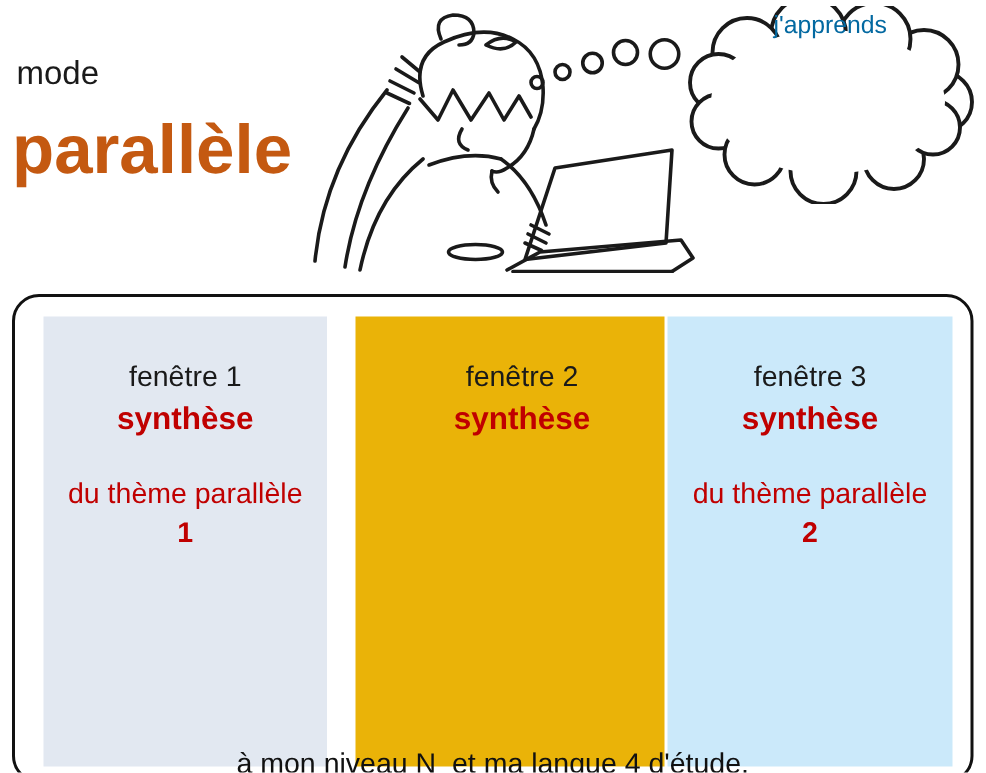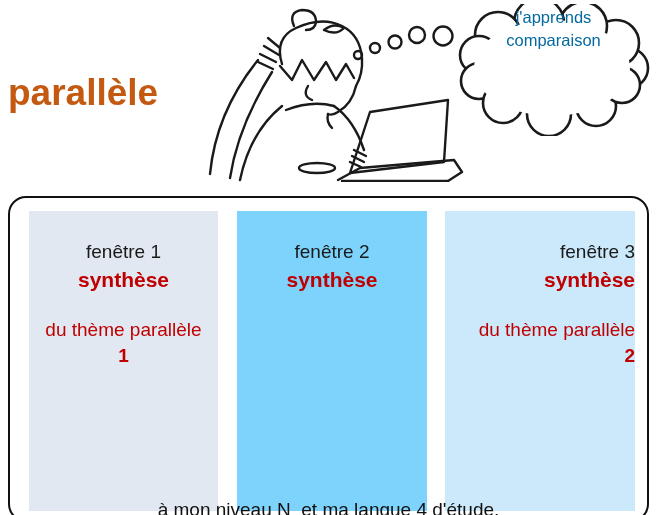--- a/index.html
+++ b/index.html
@@ -6,21 +6,21 @@
   body {
     width:657px; height:515px; position:relative; overflow:hidden;
     background:#ffffff;
     font-family:"Liberation Sans", "DejaVu Sans", sans-serif;
     color:#1a1a1a;
   }
   .stage { position:absolute; inset:0; }
 
   
   .mode-label { position:absolute; left:11px; top:36px; font-size:22px; color:#1a1a1a; }
-  .mode-value { position:absolute; left:8px; top:72px; font-size:37px; font-weight:bold; }
+  .mode-value { position:absolute; left:8px; top:72px; font-size:46px; font-weight:bold; }
 
   
   .person-svg { position:absolute; left:202px; top:2px; width:262px; height:180px; }
   .cloud { position:absolute; left:452px; top:4px; width:203px; height:132px; }
   .cloud svg { position:absolute; inset:0; }
   .cloud-text {
     position:absolute; inset:0; display:flex; flex-direction:column;
     align-items:center;
     font-size:16.5px; line-height:23px; color:#0369a1; padding-top:2px;
   }
@@ -44,20 +44,21 @@
   .board-footer {
     position:absolute; left:0; right:0; top:212px; text-align:center;
     font-size:19px; line-height:40px; color:#111; white-space:pre-wrap; z-index:2;
   }
 </style>
 </head>
 <body>
 
 <div class="stage">
 
+  <div class="mode-label">mode</div>
   <div class="mode-value" style="color: rgb(196, 89, 17);">parallèle</div>
 
   <svg class="person-svg" viewBox="0 0 262 180" fill="none" stroke="#1a1a1a" stroke-width="2.4" stroke-linecap="round" stroke-linejoin="round">
 
     <path d="M8,172 Q14,110 56,58"></path>
     <path d="M28,176 Q36,124 70,70"></path>
     <path d="M62,44 l15,9 M58,52 l16,8 M56,60 l15,7 M66,36 l12,10"></path>
 
     <path d="M38,178 Q48,130 80,104"></path>
 
@@ -99,41 +100,40 @@
         <circle cx="27" cy="77" r="18"></circle>
         <circle cx="51" cy="99" r="20"></circle>
         <circle cx="97" cy="110" r="22"></circle>
         <circle cx="144" cy="102" r="20"></circle>
         <circle cx="170" cy="81" r="18"></circle>
       </g>
       <ellipse cx="100" cy="64" rx="78" ry="48" fill="#ffffff" stroke="none"></ellipse>
     </svg>
     <div class="cloud-text">
       <span>j'apprends</span>
-      <span>comparaison</span>
     </div>
   </div>
 
   <div class="board">
 
     <div class="panel panel-1" style="background-color: rgb(226, 232, 241);">
       <div class="win-title">fenêtre 1</div>
       <div class="keyword">synthèse</div>
       <div class="detail">
         <div>du thème parallèle</div>
         <div class="num-bold">1</div>
       </div>
     </div>
 
-    <div class="panel panel-2" style="background-color: #7dd3fc;">
+    <div class="panel panel-2" style="background-color: #eab308; padding-left: 16px;">
       <div class="win-title">fenêtre 2</div>
       <div class="keyword">synthèse</div>
     </div>
 
-    <div class="panel panel-3" style="background-color: rgb(203, 233, 250); text-align: right;">
+    <div class="panel panel-3" style="background-color: rgb(203, 233, 250);">
       <div class="win-title">fenêtre 3</div>
       <div class="keyword">synthèse</div>
       <div class="detail">
         <div>du thème parallèle</div>
         <div class="num-bold">2</div>
       </div>
     </div>
 
     <div class="board-footer">
       <div>à mon niveau N  et ma langue 4 d'étude,</div>

